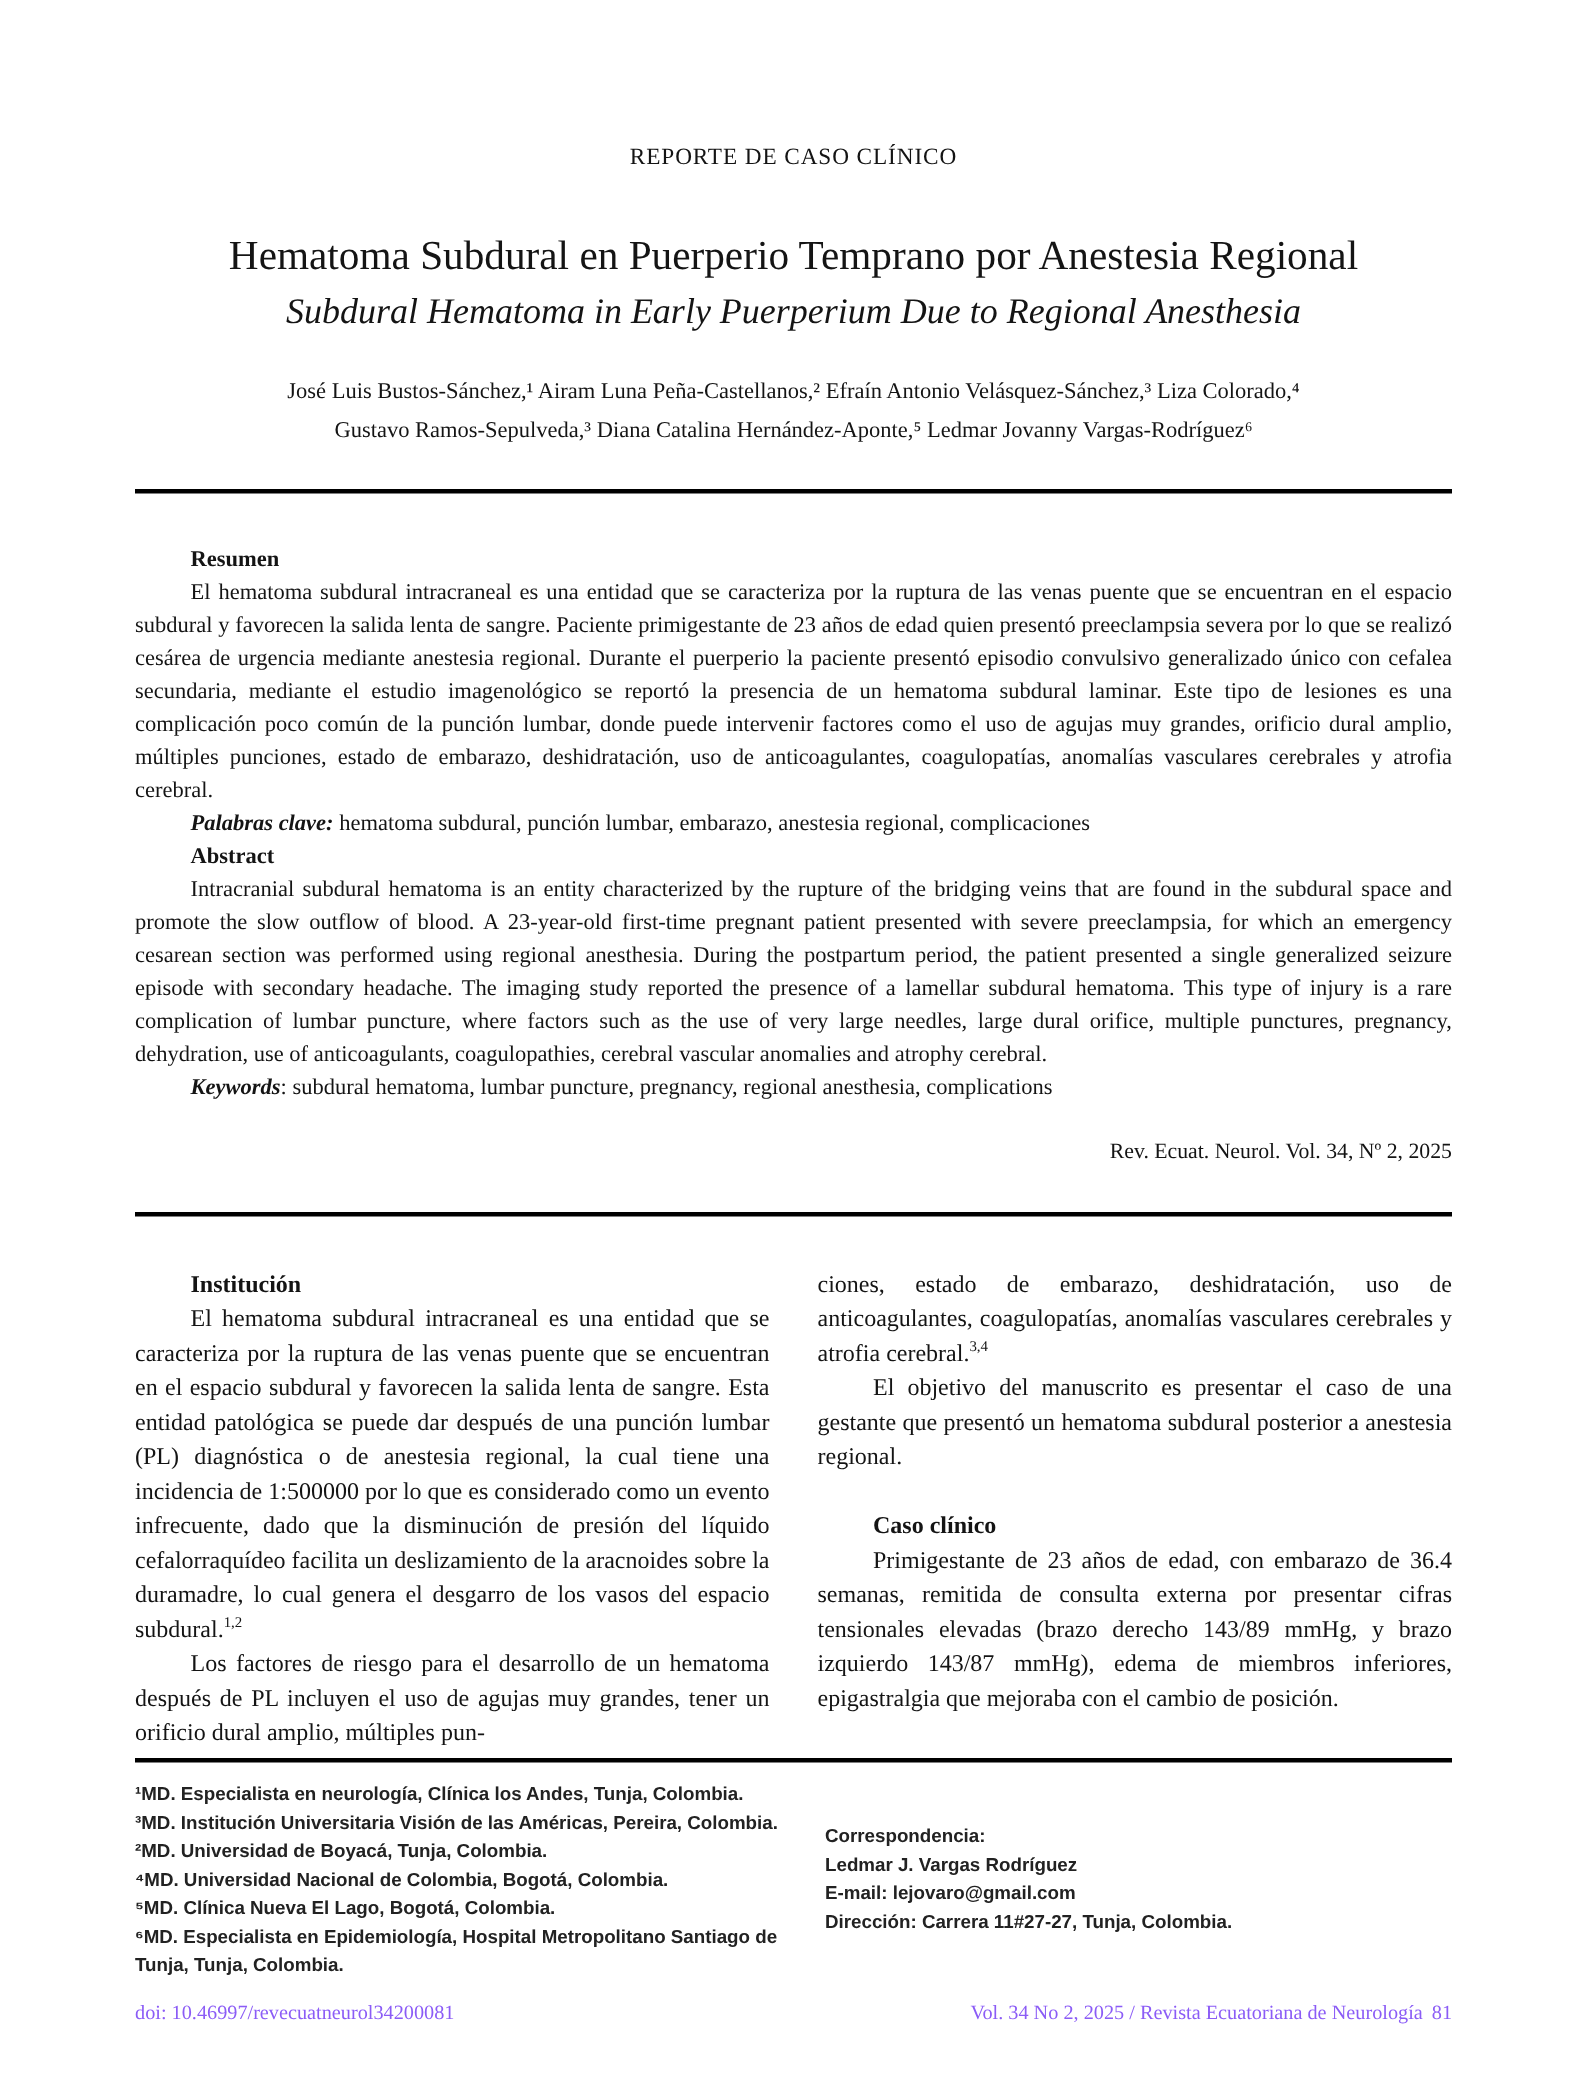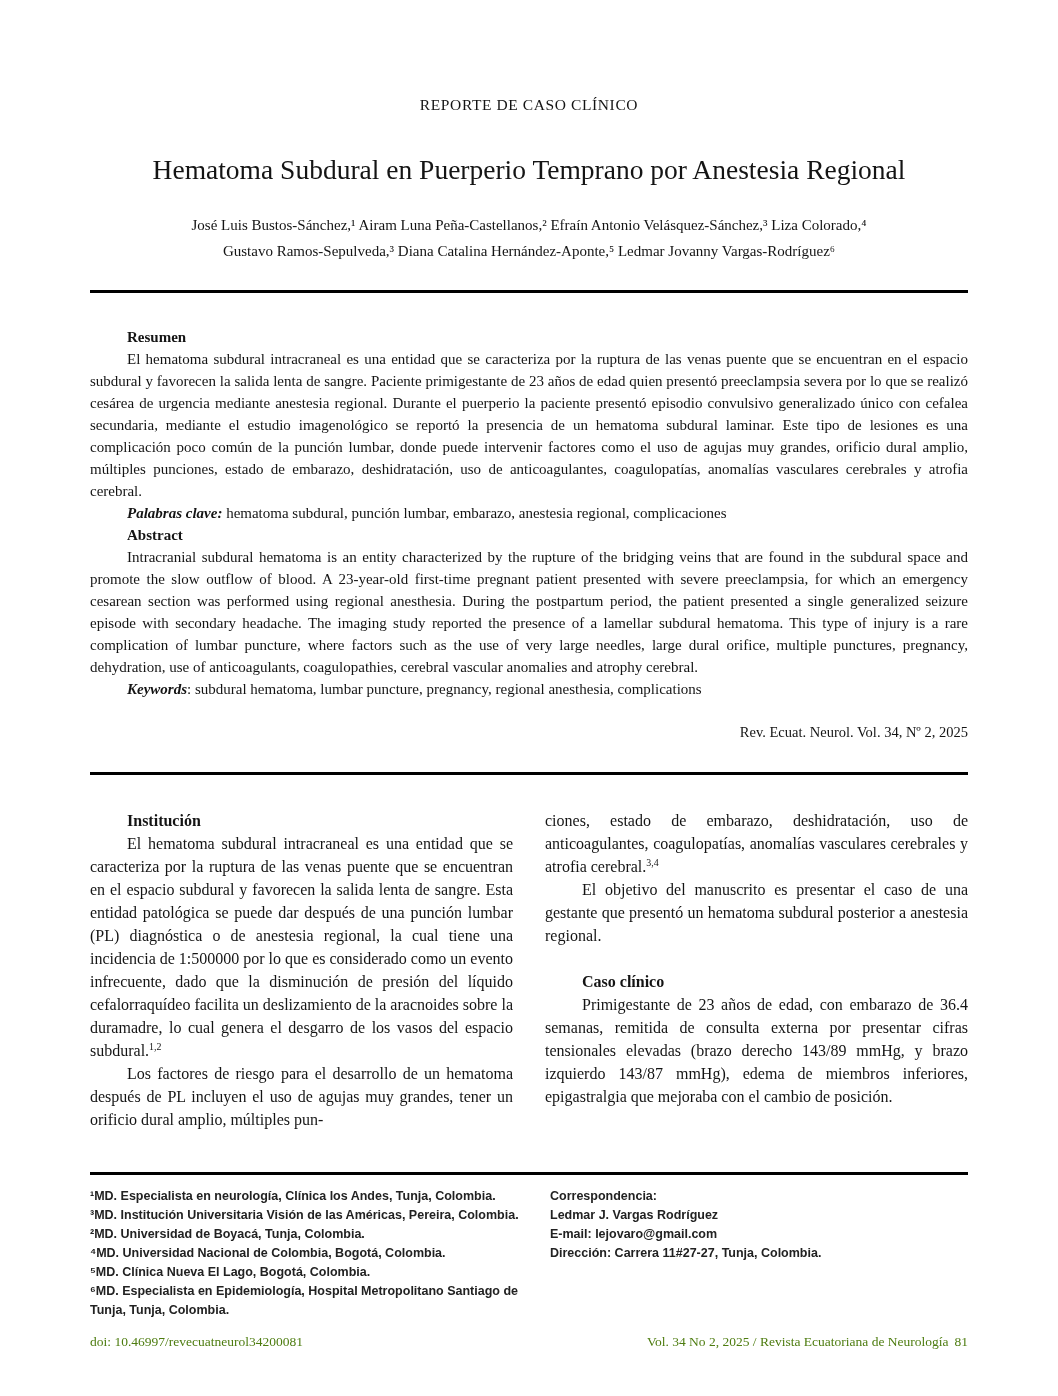--- a/index.html
+++ b/index.html
@@ -90,43 +90,44 @@
   .bottom-block .rule { margin-top: 0; }
   .foot-cols {
     display: flex;
     margin-top: 12px;
     font-family: "Liberation Sans", "DejaVu Sans", sans-serif;
     font-size: 12.5px;
     line-height: 19px;
     color: #222;
   }
   .footnotes { width: 460px; }
-  .correspondence { flex: 1; }
+  .correspondence { flex: 1; margin-top: 28px; }
 
   .page-footer {
     position: absolute;
     left: 90px;
     right: 90px;
     top: 1334px;
     display: flex;
     justify-content: space-between;
     font-size: 13.5px;
-    color: #4d7c0f;
+    color: #8b5cf6;
   }
   .page-footer .right span { margin-left: 6px; margin-top: 23px; }
 </style>
 </head>
 <body>
 
 <div class="page">
   <div class="content">
 
     <div class="kicker">REPORTE DE CASO CLÍNICO</div>
 
     <h1 class="title-es">Hematoma Subdural en Puerperio Temprano por Anestesia Regional</h1>
+    <h2 class="title-en">Subdural Hematoma in Early Puerperium Due to Regional Anesthesia</h2>
 
     <div class="authors">
       <div>José Luis Bustos-Sánchez,¹ Airam Luna Peña-Castellanos,² Efraín Antonio Velásquez-Sánchez,³ Liza Colorado,⁴</div>
       <div>Gustavo Ramos-Sepulveda,³ Diana Catalina Hernández-Aponte,⁵ Ledmar Jovanny Vargas-Rodríguez⁶</div>
     </div>
 
     <hr class="rule">
 
     <div class="abstract-block mt-res">
       <div class="sec-heading">Resumen</div>

